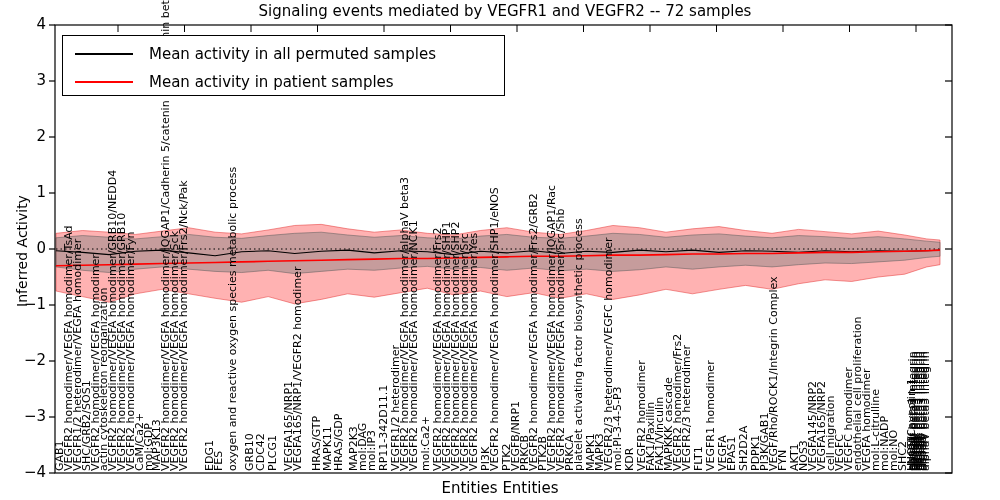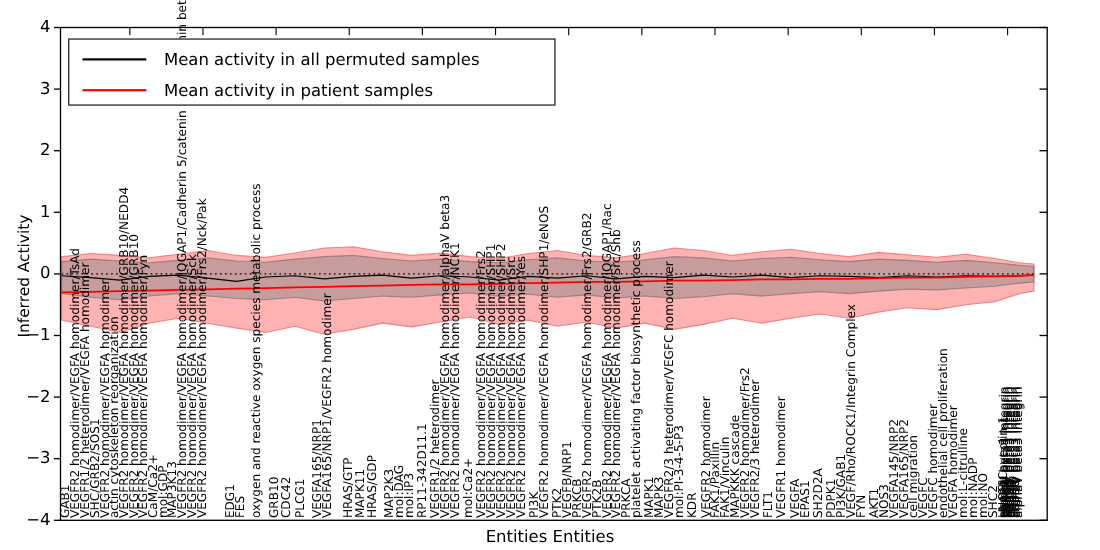--- a/index.html
+++ b/index.html
@@ -58,20 +58,21 @@
       <line x1="450.5" y1="25" x2="450.5" y2="32" stroke="#000" stroke-width="1"></line>
       <line x1="517" y1="25" x2="517" y2="32" stroke="#000" stroke-width="1"></line>
       <line x1="583.5" y1="25" x2="583.5" y2="32" stroke="#000" stroke-width="1"></line>
       <line x1="650" y1="25" x2="650" y2="32" stroke="#000" stroke-width="1"></line>
       <line x1="716.5" y1="25" x2="716.5" y2="32" stroke="#000" stroke-width="1"></line>
       <line x1="783" y1="25" x2="783" y2="32" stroke="#000" stroke-width="1"></line>
       <line x1="849.5" y1="25" x2="849.5" y2="32" stroke="#000" stroke-width="1"></line>
       <line x1="916" y1="25" x2="916" y2="32" stroke="#000" stroke-width="1"></line>
     </svg>
 
+  <div class="title">Signaling events mediated by VEGFR1 and VEGFR2 -- 72 samples</div>
   <div class="ylab">Inferred Activity</div>
   <div class="xlab">Entities Entities</div>
 
   <div id="yticks">
       <div class="ytick" style="left: 6px; top: 15px;">4</div>
       <div class="ytick" style="left: 6px; top: 71px;">3</div>
       <div class="ytick" style="left: 6px; top: 127px;">2</div>
       <div class="ytick" style="left: 6px; top: 183px;">1</div>
       <div class="ytick" style="left: 6px; top: 239px;">0</div>
       <div class="ytick" style="left: 6px; top: 295px;">−1</div>

